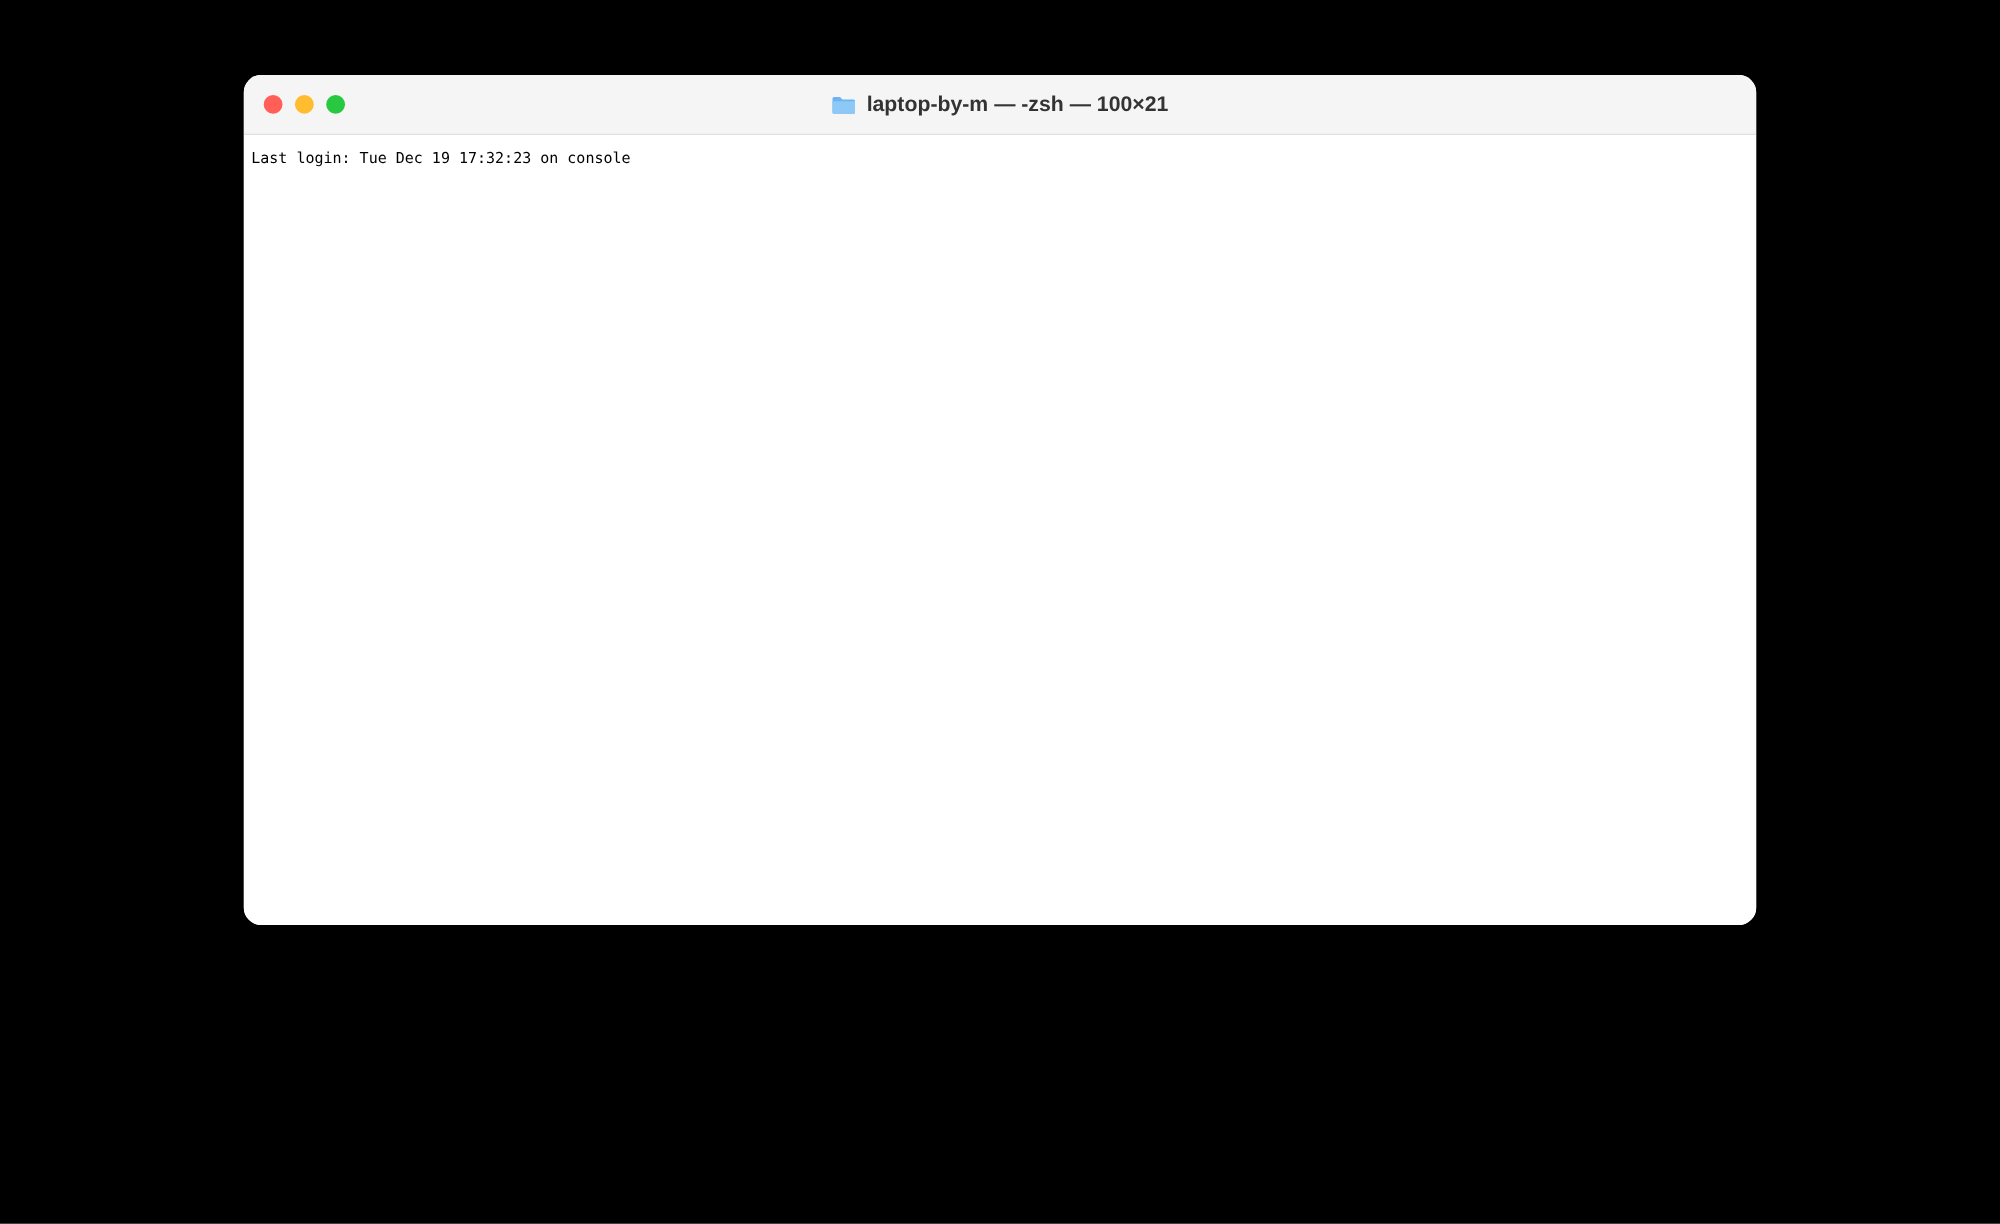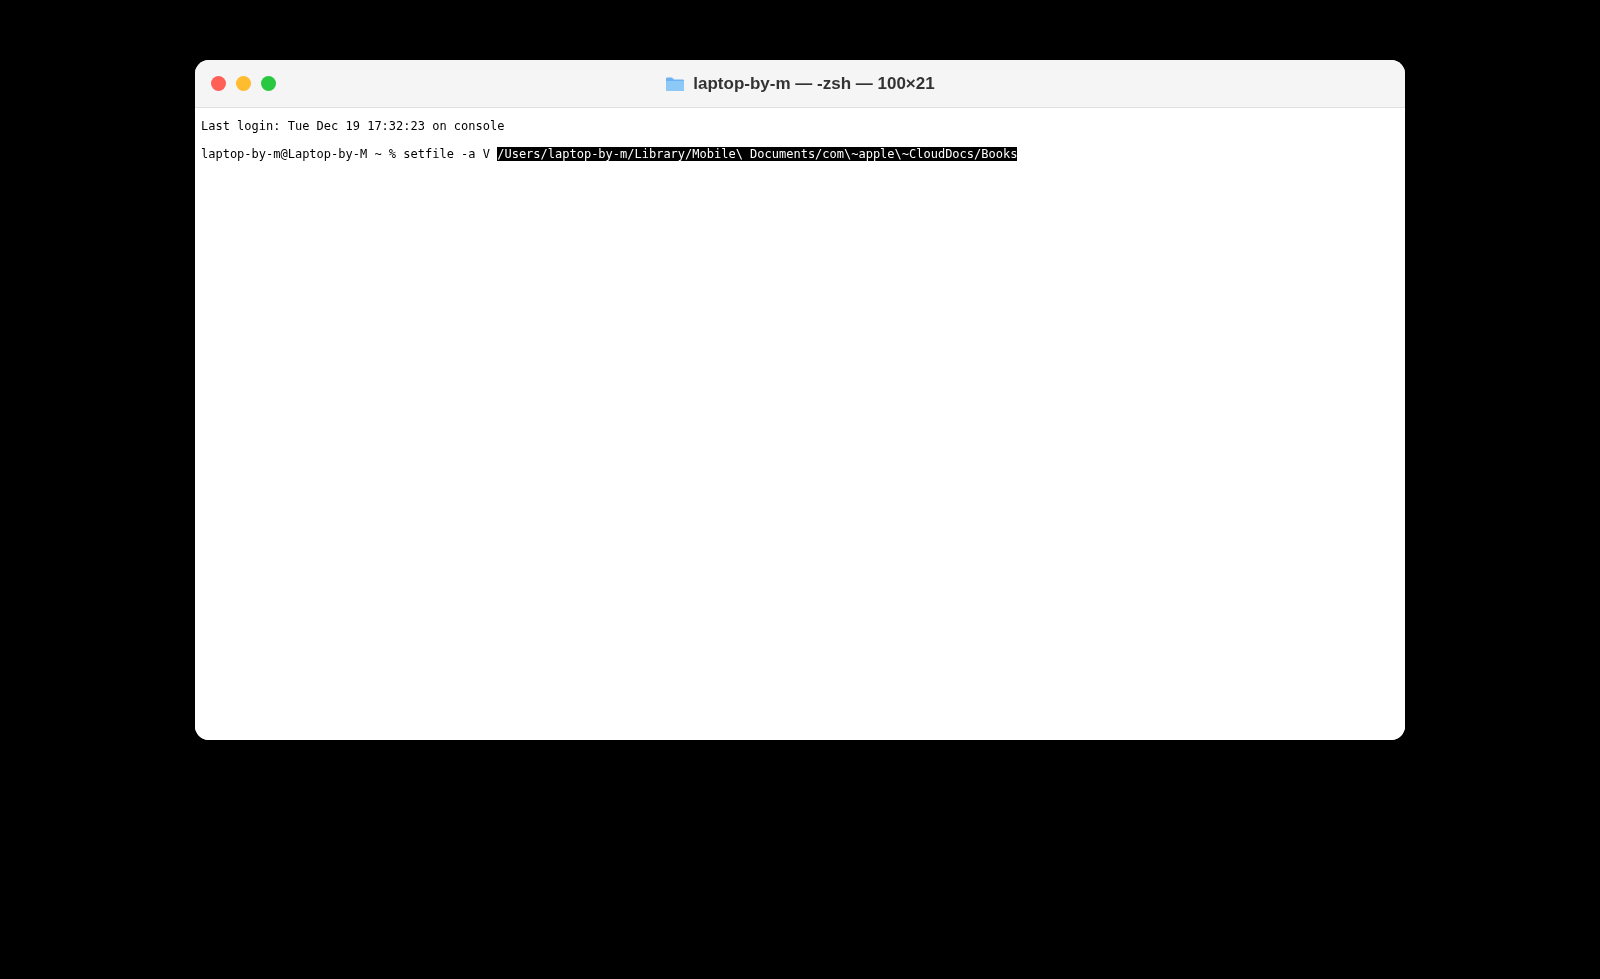--- a/index.html
+++ b/index.html
@@ -112,15 +112,14 @@
           <path d="M 1 3 C 1 2 1.5 1.5 2.5 1.5 L 7 1.5 L 9 3.5 L 17.5 3.5 C 18.5 3.5 19 4 19 5 L 19 13.5 C 19 14.5 18.5 15 17.5 15 L 2.5 15 C 1.5 15 1 14.5 1 13.5 Z" fill="#6db3f2"></path>
           <path d="M 1 5 L 19 5 L 19 13.5 C 19 14.5 18.5 15 17.5 15 L 2.5 15 C 1.5 15 1 14.5 1 13.5 Z" fill="#8cc9f7"></path>
         </svg>
       </span>
       <span class="title-text">laptop-by-m — -zsh — 100×21</span>
     </div>
   </div>
 
   <div class="terminal-body">
     <div>Last login: Tue Dec 19 17:32:23 on console</div>
-    <div><span>laptop-by-m@Laptop-by-M ~ % </span><span>setfile -a V </span><span class="inverted">/Users/laptop-by-m/Library/Mobile\ Documents/com\~apple\~CloudDocs/Books </span></div>
   </div>
 </div>
 
 </body></html>

